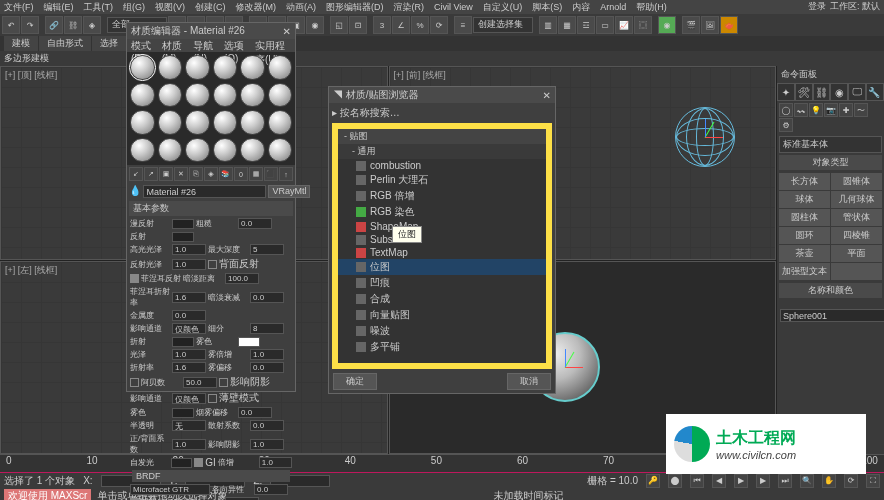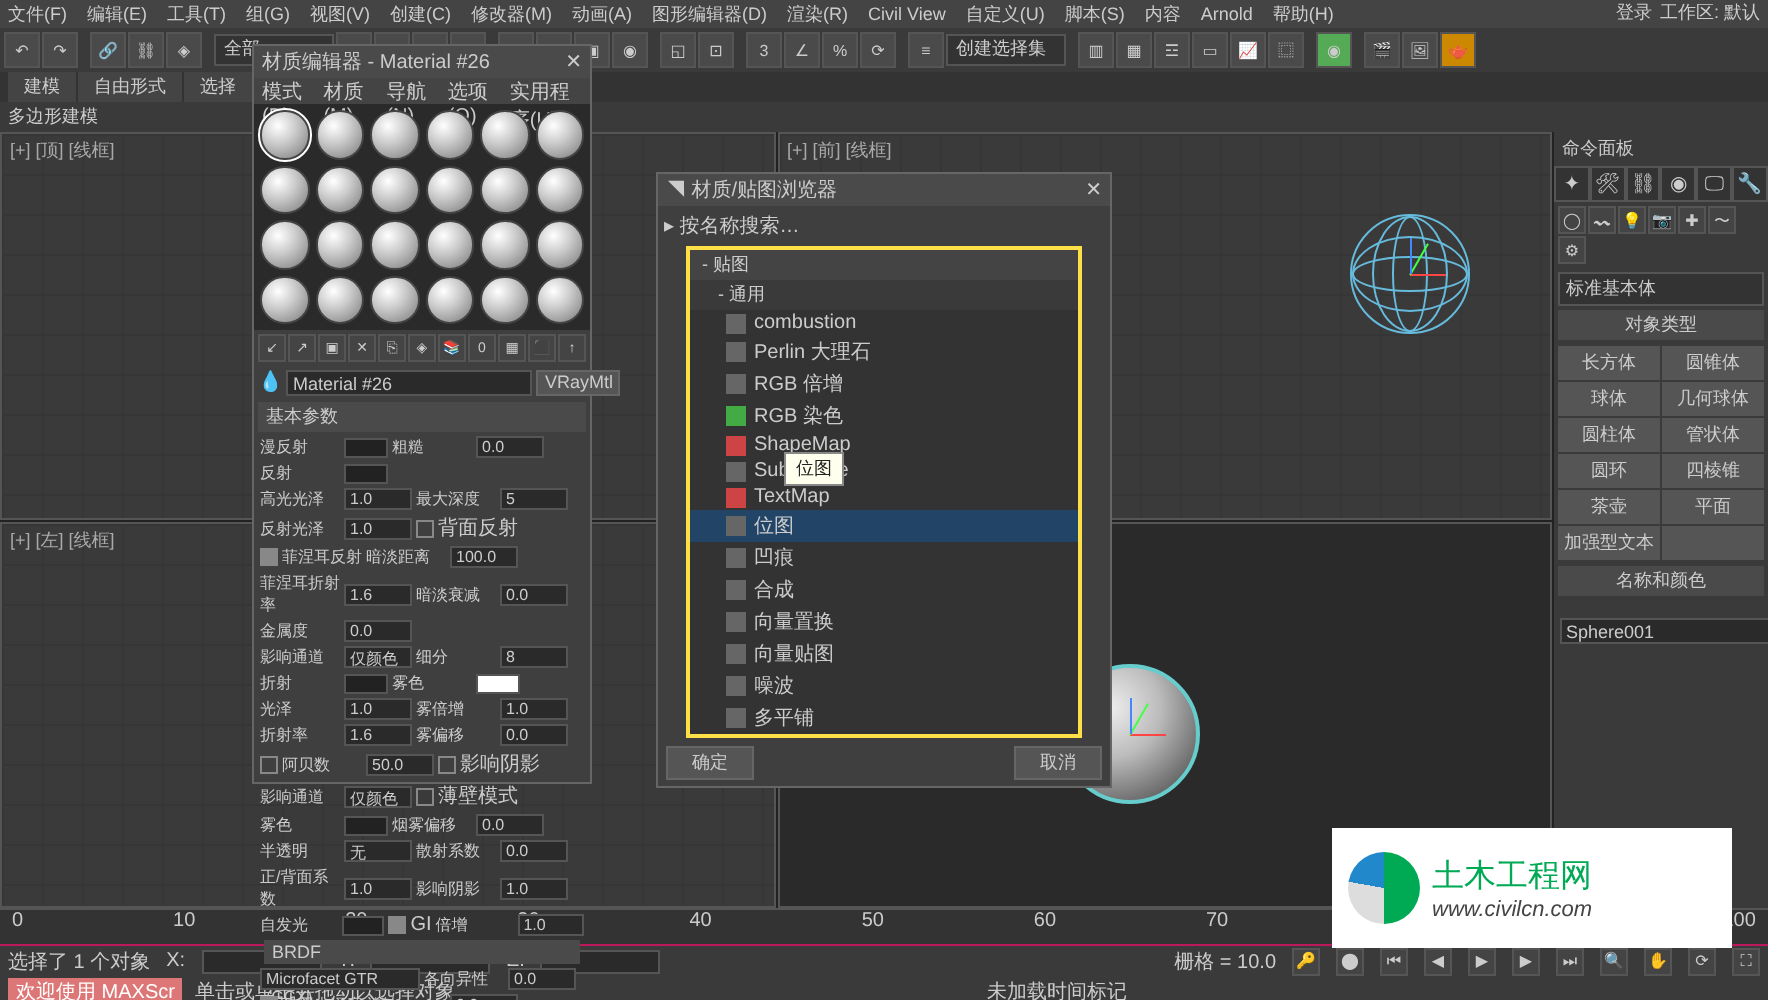--- a/index.html
+++ b/index.html
@@ -68,34 +68,34 @@
 .mat-params{padding:0 3px}
 .mat-row{display:flex;align-items:center;gap:2px;padding:1px 0;font-size:9px}
 .mat-row .lbl{width:40px;font-size:8px}
 .mat-row .sw{width:22px;height:10px;background:#222;border:1px solid #555}
 .mat-row .sp{width:34px;height:11px;background:#2a2a2a;border:1px solid #555;font-size:8px;padding:0 2px}
 .mat-row .cb{width:9px;height:9px;border:1px solid #888}
 
 
 .dlg-browser{position:absolute;left:328px;top:86px;width:228px;height:308px;background:#3f3f3f;border:1px solid #666;z-index:20}
 .browser-search{padding:3px;display:flex;gap:2px}
-.browser-tree{height:246px;overflow-y:auto;background:#333;margin:0 14px;border:2px solid #fde047}
+.browser-tree{height:246px;overflow-y:auto;background:#333;margin:0 3px;border:6px solid #fde047}
 .tree-item{padding:1px 4px 1px 18px;font-size:9px;display:flex;align-items:center;gap:4px}
 .tree-item.l1{padding-left:6px;background:#444}
 .tree-item.l2{padding-left:14px;background:#3a3a3a}
 .tree-item.sel{background:#246}
 .tree-item .ic{width:10px;height:10px;background:#666}
 .tooltip{position:absolute;background:#ffe;color:#222;border:1px solid #888;padding:1px 5px;font-size:9px;left:392px;top:226px;z-index:30}
 .browser-btns{display:flex;justify-content:space-between;gap:22px;padding:4px}
 .browser-btns .btn{background:#555;border:1px solid #666;padding:1px 12px;font-size:9px}
 
 .logo-overlay{position:absolute;right:18px;bottom:26px;width:200px;height:60px;background:#fff;display:flex;align-items:center;padding:0 8px;gap:6px;z-index:5}
 .logo-icon{width:36px;height:36px;border-radius:50%;background:conic-gradient(#0a5 0deg 180deg,#ddd 180deg 280deg,#28c 280deg 360deg)}
 .logo-text{display:flex;flex-direction:column}
-.logo-text .cn{font-size:16px;font-weight:normal;color:#0a5}
+.logo-text .cn{font-size:16px;font-weight:bold;color:#0a5}
 .logo-text .url{font-size:11px;color:#444;font-style:italic}
 
 .grid-bg{position:absolute;inset:0;background-image:linear-gradient(#333 1px,transparent 1px),linear-gradient(90deg,#333 1px,transparent 1px);background-size:20px 20px;opacity:.5}
 .topright{position:absolute;top:0;right:4px;display:flex;gap:4px;align-items:center;font-size:9px}
 </style>
 </head>
 <body>
 
 <div class="menubar">
   <span>文件(F)</span>
@@ -513,24 +513,20 @@
     <div class="tree-item">
         <div class="ic"></div>
         <span>凹痕</span>
       </div>
     <div class="tree-item">
         <div class="ic"></div>
         <span>合成</span>
       </div>
     <div class="tree-item">
         <div class="ic"></div>
-        <span>向量置换</span>
-      </div>
-    <div class="tree-item">
-        <div class="ic"></div>
         <span>向量贴图</span>
       </div>
     <div class="tree-item">
         <div class="ic"></div>
         <span>噪波</span>
       </div>
     <div class="tree-item">
         <div class="ic"></div>
         <span>多平铺</span>
       </div>

